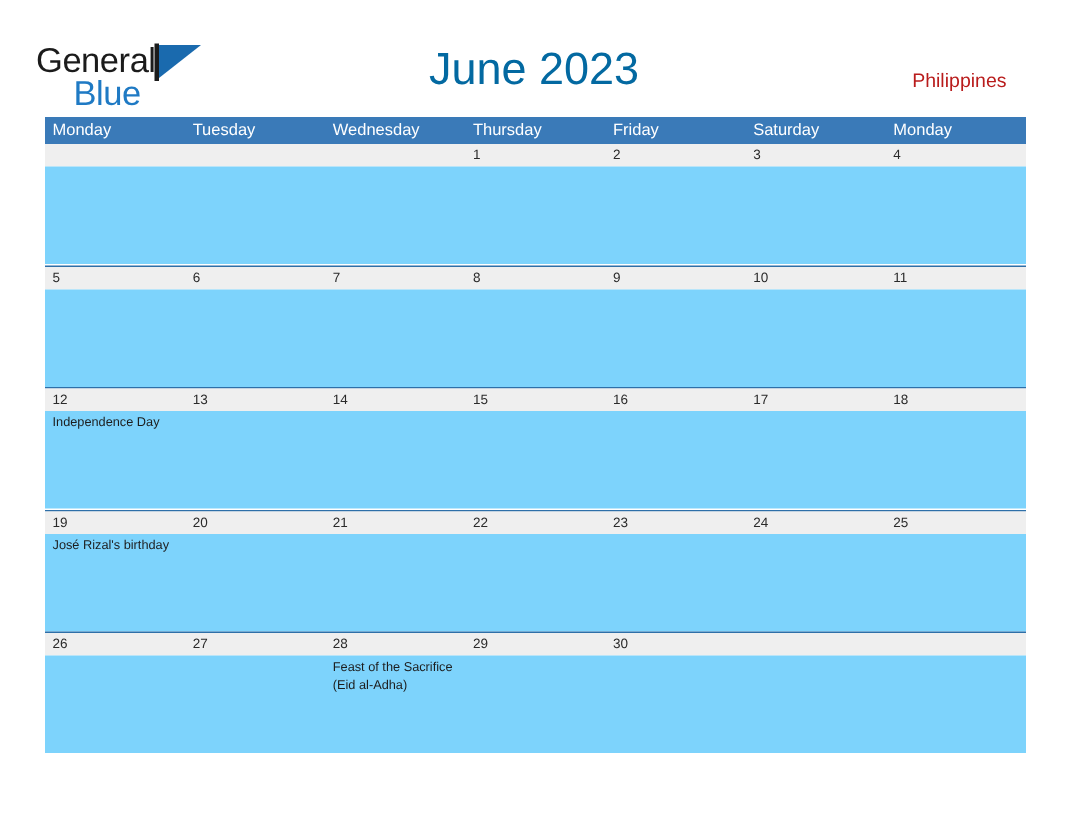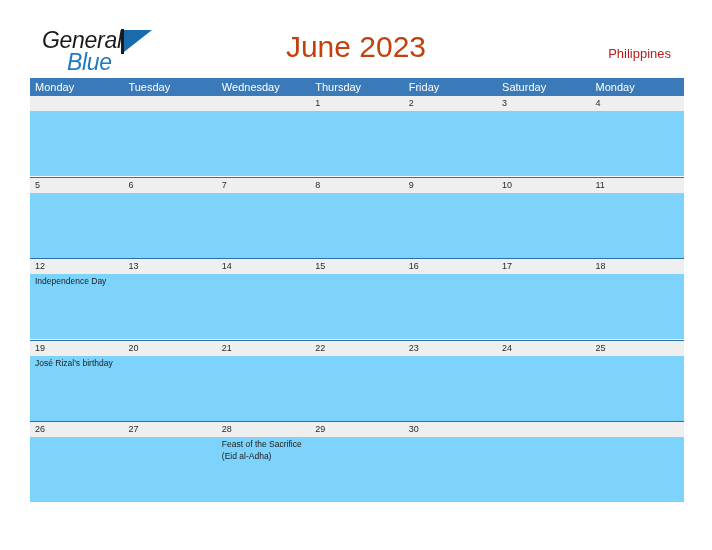--- a/index.html
+++ b/index.html
@@ -24,25 +24,24 @@
   
   .topbar {
     position: absolute;
     left: 0;
     top: 0;
     width: 712px;
     height: 74px;
   }
   .logo {
     position: absolute;
-    left: 42px;
+    left: 24px;
     top: 27px;
     width: 180px;
     height: 46px;
-    font-style: italic;
   }
   .logo-general {
     position: absolute;
     left: 0;
     top: 0;
     font-size: 23px;
     letter-spacing: -0.3px;
     color: #1b1b1b;
     font-family: "Liberation Sans", sans-serif;
   }
@@ -73,21 +72,21 @@
     background: #1b1b1b;
   }
 
   .cal-title {
     position: absolute;
     left: 0;
     top: 30px;
     width: 712px;
     text-align: center;
     font-size: 30px;
-    color: #c2410c;
+    color: #0369a1;
     font-family: "Liberation Sans", sans-serif;
   }
   .country {
     position: absolute;
     right: 41px;
     top: 46px;
     font-size: 13px;
     color: #b91c1c;
     font-family: "Liberation Sans", sans-serif;
   }

